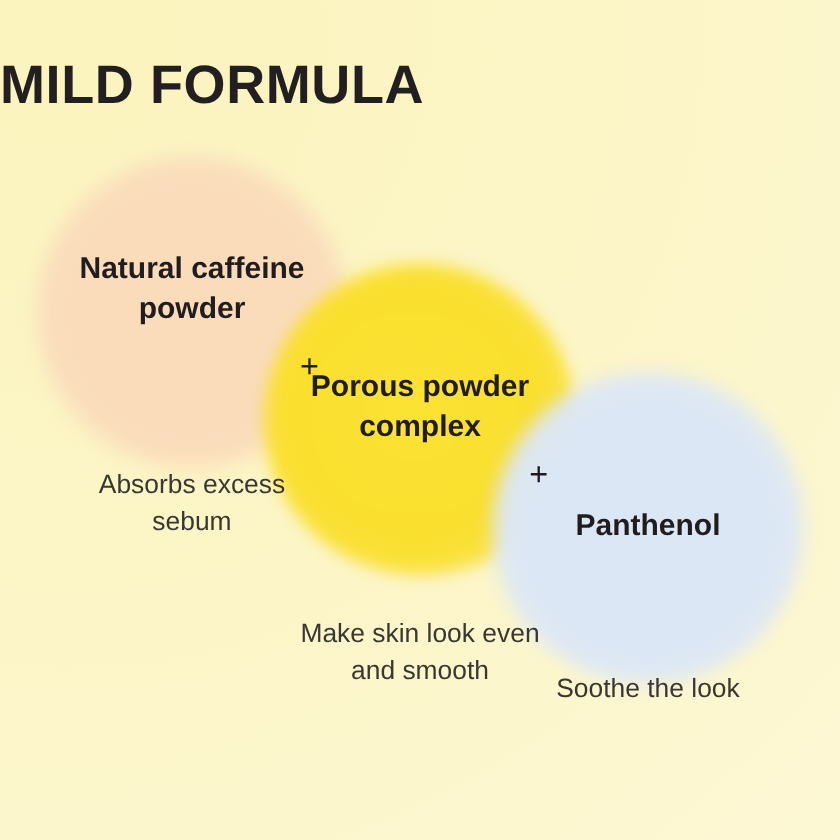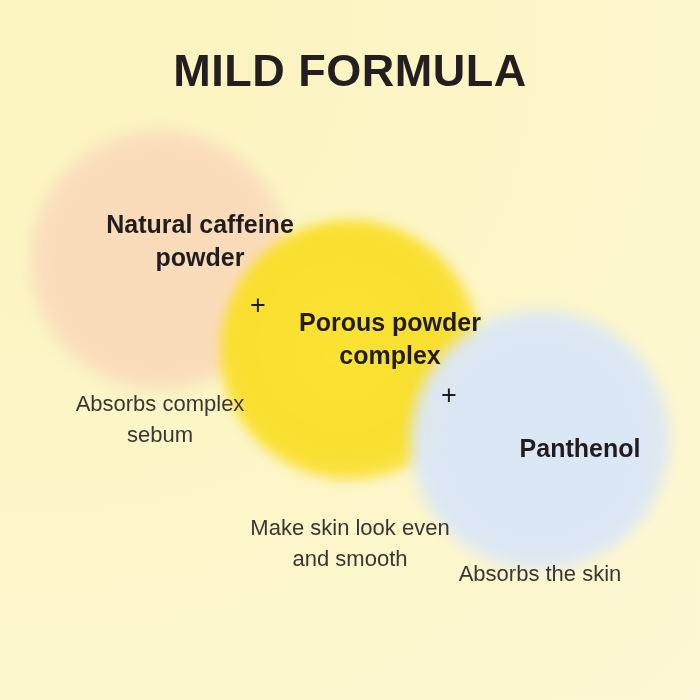--- a/index.html
+++ b/index.html
@@ -20,21 +20,21 @@
     background: radial-gradient(ellipse 140% 140% at 8% 4%, #FBF4BE 0%, #FCF5C6 45%, #FDF8D6 100%);
     overflow: hidden;
   }
 
   
   #title {
     position: absolute;
     top: 48px;
     left: 0;
     width: 700px;
-    text-align: center;
+    text-align: left;
     font-size: 45px;
     font-weight: bold;
     letter-spacing: 0.5px;
     color: #231F20;
     line-height: 1;
     white-space: nowrap;
   }
 
   
   .blob {
@@ -79,25 +79,24 @@
   }
 
   
   .blob-label {
     position: absolute;
     text-align: center;
     font-weight: bold;
     font-size: 25px;
     line-height: 1.32;
     color: #211D1E;
-    margin-left: 40px;
   }
   #label-caffeine { left: 60px;  top: 208px; width: 200px; }
   #label-porous   { left: 250px; top: 306px; width: 200px; }
-  #label-panthenol{ left: 440px; top: 432px; width: 200px; }
+  #label-panthenol{ left: 440px; top: 422px; width: 200px; }
 
   
   .plus {
     position: absolute;
     font-size: 27px;
     font-weight: 500;
     color: #1E1A1B;
     line-height: 1;
   }
   #plus-1 { left: 250px; top: 292px; }
@@ -127,17 +126,17 @@
   <div class="blob" id="blob-porous"></div>
   <div class="blob" id="blob-panthenol"></div>
 
   <div class="blob-label" id="label-caffeine">Natural caffeine powder</div>
   <div class="blob-label" id="label-porous">Porous powder complex</div>
   <div class="blob-label" id="label-panthenol">Panthenol</div>
 
   <div class="plus" id="plus-1">+</div>
   <div class="plus" id="plus-2">+</div>
 
-  <div class="caption" id="caption-caffeine">Absorbs complex sebum</div>
+  <div class="caption" id="caption-caffeine">Absorbs excess sebum</div>
   <div class="caption" id="caption-porous">Make skin look even and smooth</div>
-  <div class="caption" id="caption-panthenol">Absorbs the skin</div>
+  <div class="caption" id="caption-panthenol">Soothe the look</div>
 
 </div>
 
 </body></html>

